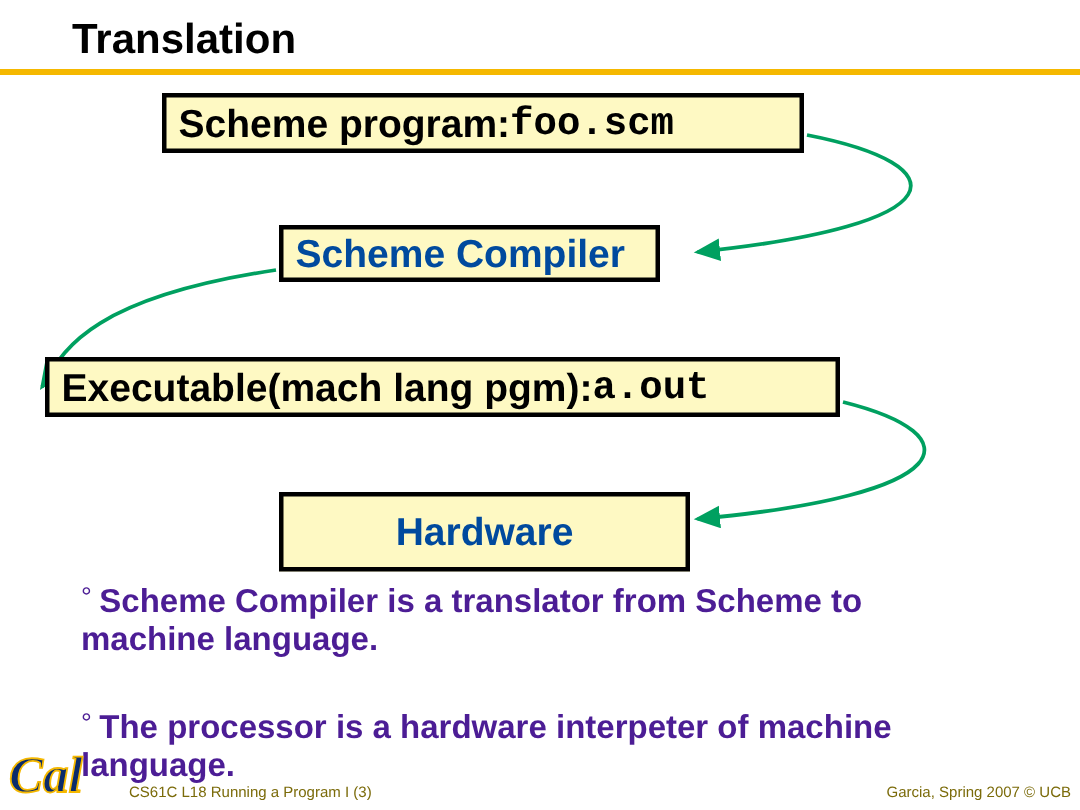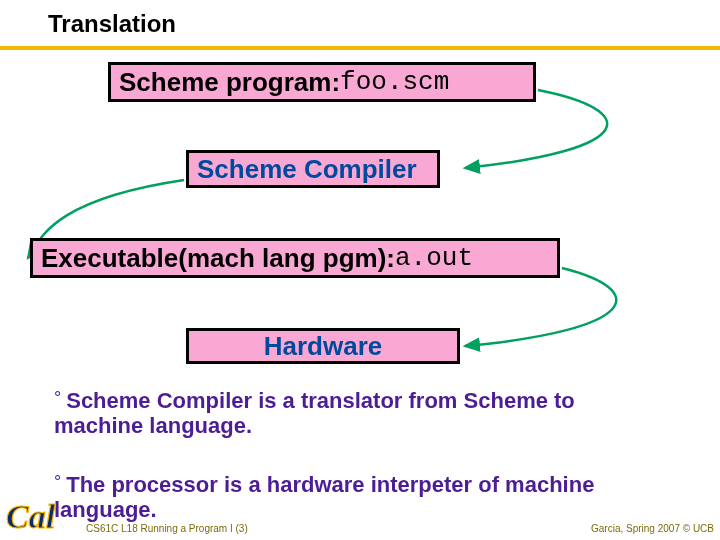--- a/index.html
+++ b/index.html
@@ -8,48 +8,48 @@
     height: 540px;
     background: #fff;
     font-family: Arial, Helvetica, sans-serif;
     position: relative;
     overflow: hidden;
   }
   .title {
     position: absolute;
     top: 10px;
     left: 48px;
-    font-size: 24px;
+    font-size: 28px;
     font-weight: bold;
     color: #000;
   }
   .title-underline {
     position: absolute;
     top: 46px;
     left: 0;
     width: 720px;
     height: 4px;
     background: #f5b800;
   }
   .box {
     position: absolute;
     border: 3px solid #000;
-    background: #f9a8d4;
+    background: #fef9c3;
     padding: 2px 8px;
     font-size: 26px;
     font-weight: bold;
     display: flex;
     align-items: center;
     white-space: nowrap;
   }
-  .mono { font-family: "Courier New", monospace; font-weight: normal; }
+  .mono { font-family: "Courier New", monospace; font-weight: bold; }
   .box-program { top: 62px; left: 108px; width: 428px; height: 40px; }
   .box-compiler { top: 150px; left: 186px; width: 254px; height: 38px; color: #004a9e; }
   .box-exec { top: 238px; left: 30px; width: 530px; height: 40px; }
-  .box-hardware { top: 328px; left: 186px; width: 274px; height: 36px; color: #004a9e; text-align: center; justify-content: center; }
+  .box-hardware { top: 328px; left: 186px; width: 274px; height: 53px; color: #004a9e; text-align: center; justify-content: center; }
   .bullet {
     position: absolute;
     font-size: 22px;
     font-weight: bold;
     line-height: 1.15;
     color: #4c1d95;
   }
   .degree {
     font-weight: normal;
     font-size: 18px;

